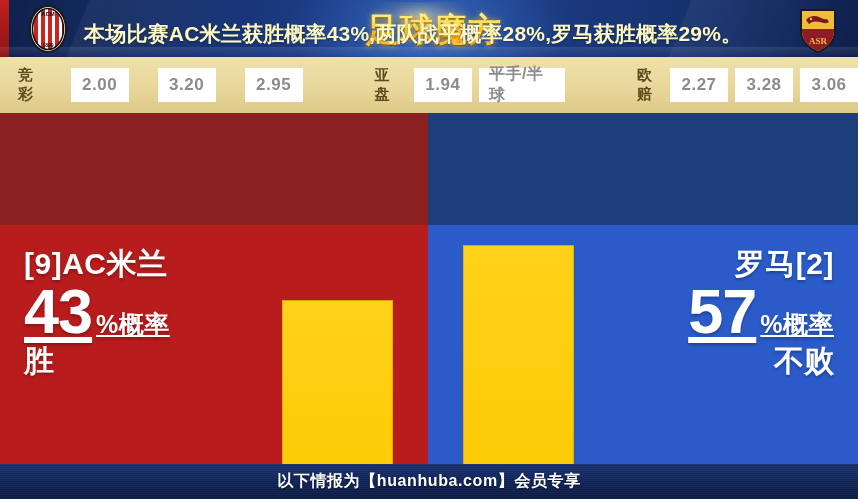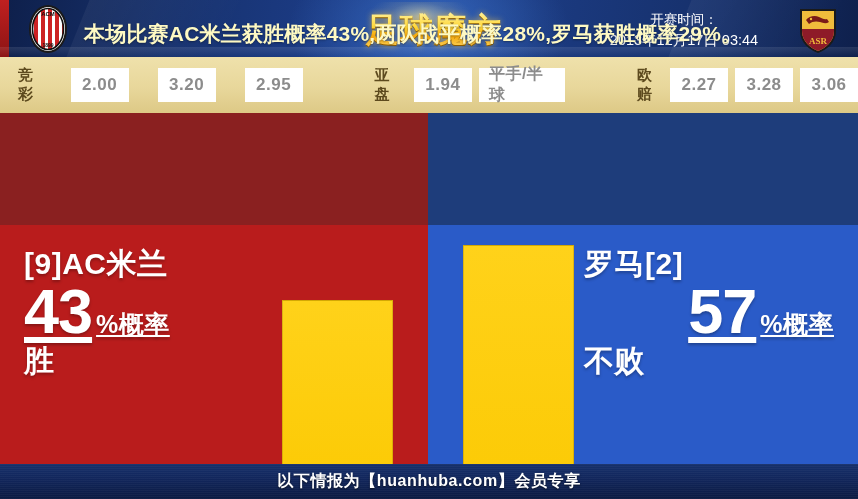--- a/index.html
+++ b/index.html
@@ -120,21 +120,21 @@
     background:linear-gradient(180deg,#ffd21a,#fccb07);
     border-left:1px solid rgba(120,90,0,.25);
     border-right:1px solid rgba(120,90,0,.25);
     border-top:1px solid rgba(120,90,0,.3);
   }
   .bar-left  { left:282px; height:164px; }
   .bar-right { left:35px;  height:219px; }
 
   .team-block { position:absolute; color:#ffffff; }
   .team-left  { left:24px; top:22px; width:250px; text-align:left; }
-  .team-right { right:24px; top:22px; width:250px; }
+  .team-right { right:24px; top:22px; width:250px; text-align:right; }
 
   .team-name {
     font-size:30px; font-weight:bold; letter-spacing:.5px;
     text-shadow:0 2px 3px rgba(0,0,0,.28);
     white-space:nowrap; line-height:1.12;
   }
   .prob-row {
     display:flex; align-items:baseline; gap:4px;
     text-shadow:0 2px 3px rgba(0,0,0,.28);
     margin-top:-2px;
@@ -199,24 +199,20 @@
       <circle cx="19" cy="16" r="1.2" fill="#f0bc3c"></circle>
       <text x="26" y="41" font-size="9" font-family="Liberation Serif, serif" font-weight="bold" fill="#f0bc3c" text-anchor="middle">ASR</text>
     </svg>
 
 
     <div class="brand">
       <div class="brand-burst"></div>
       <div class="brand-text">足球魔方</div>
     </div>
 
-    <div class="kickoff">
-      <div class="k-label">开赛时间：</div>
-      <div class="k-time">2013年12月17日 03:44</div>
-    </div>
   </div>
 
   <div class="odds">
 
     <div class="odds-group g1">
       <span class="odds-name">竞彩</span>
       <span class="odds-cell">2.00</span>
       <span class="odds-cell">3.20</span>
       <span class="odds-cell">2.95</span>
     </div>

